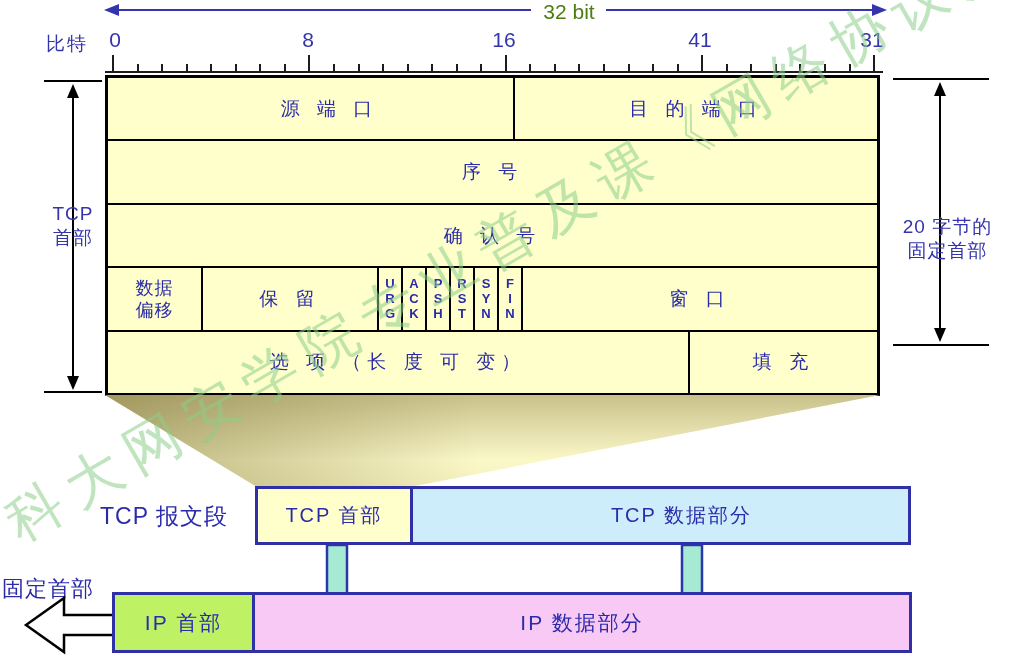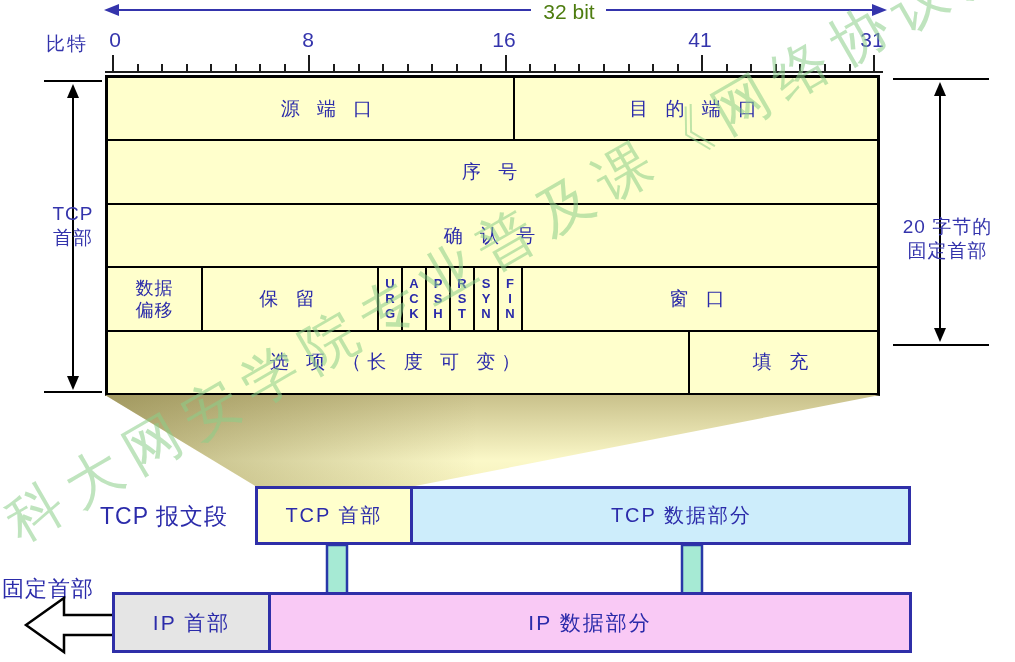--- a/index.html
+++ b/index.html
@@ -58,21 +58,21 @@
   .segrow{position:absolute;left:255px;top:486px;width:656px;height:59px;
     display:flex;border:3px solid #2f2fa8;box-sizing:border-box;}
   .segcell{display:flex;align-items:center;justify-content:center;font-size:20px;color:#2b2baa;letter-spacing:2px;}
   .seg-hdr{width:155px;background:#ffffcc;border-right:3px solid #2f2fa8;box-sizing:border-box;}
   .seg-data{flex:1 1 0;background:#cdedfb;padding-left:42px;}
   
   .send-label{position:absolute;left:2px;top:574px;font-size:22px;color:#2b2baa;letter-spacing:1px;}
   .iprow{position:absolute;left:112px;top:592px;width:800px;height:61px;
     display:flex;border:3px solid #2f2fa8;box-sizing:border-box;}
   .ipcell{display:flex;align-items:center;justify-content:center;font-size:21px;color:#2b2baa;letter-spacing:2px;}
-  .ip-hdr{width:156px;background:#e5e5e5;border-right:3px solid #2f2fa8;box-sizing:border-box;}
+  .ip-hdr{width:140px;background:#bef264;border-right:3px solid #2f2fa8;box-sizing:border-box;}
   .ip-data{flex:1 1 0;background:#f9c9f5;}
   .svg-abs{position:absolute;}
   
   .watermark{
     position:absolute;left:-8px;top:494px;transform:rotate(-30deg);transform-origin:0 0;
     font-size:56px;letter-spacing:12px;color:rgba(139,205,136,0.55);
     white-space:nowrap;z-index:60;pointer-events:none;
   }
 </style>
 </head>

